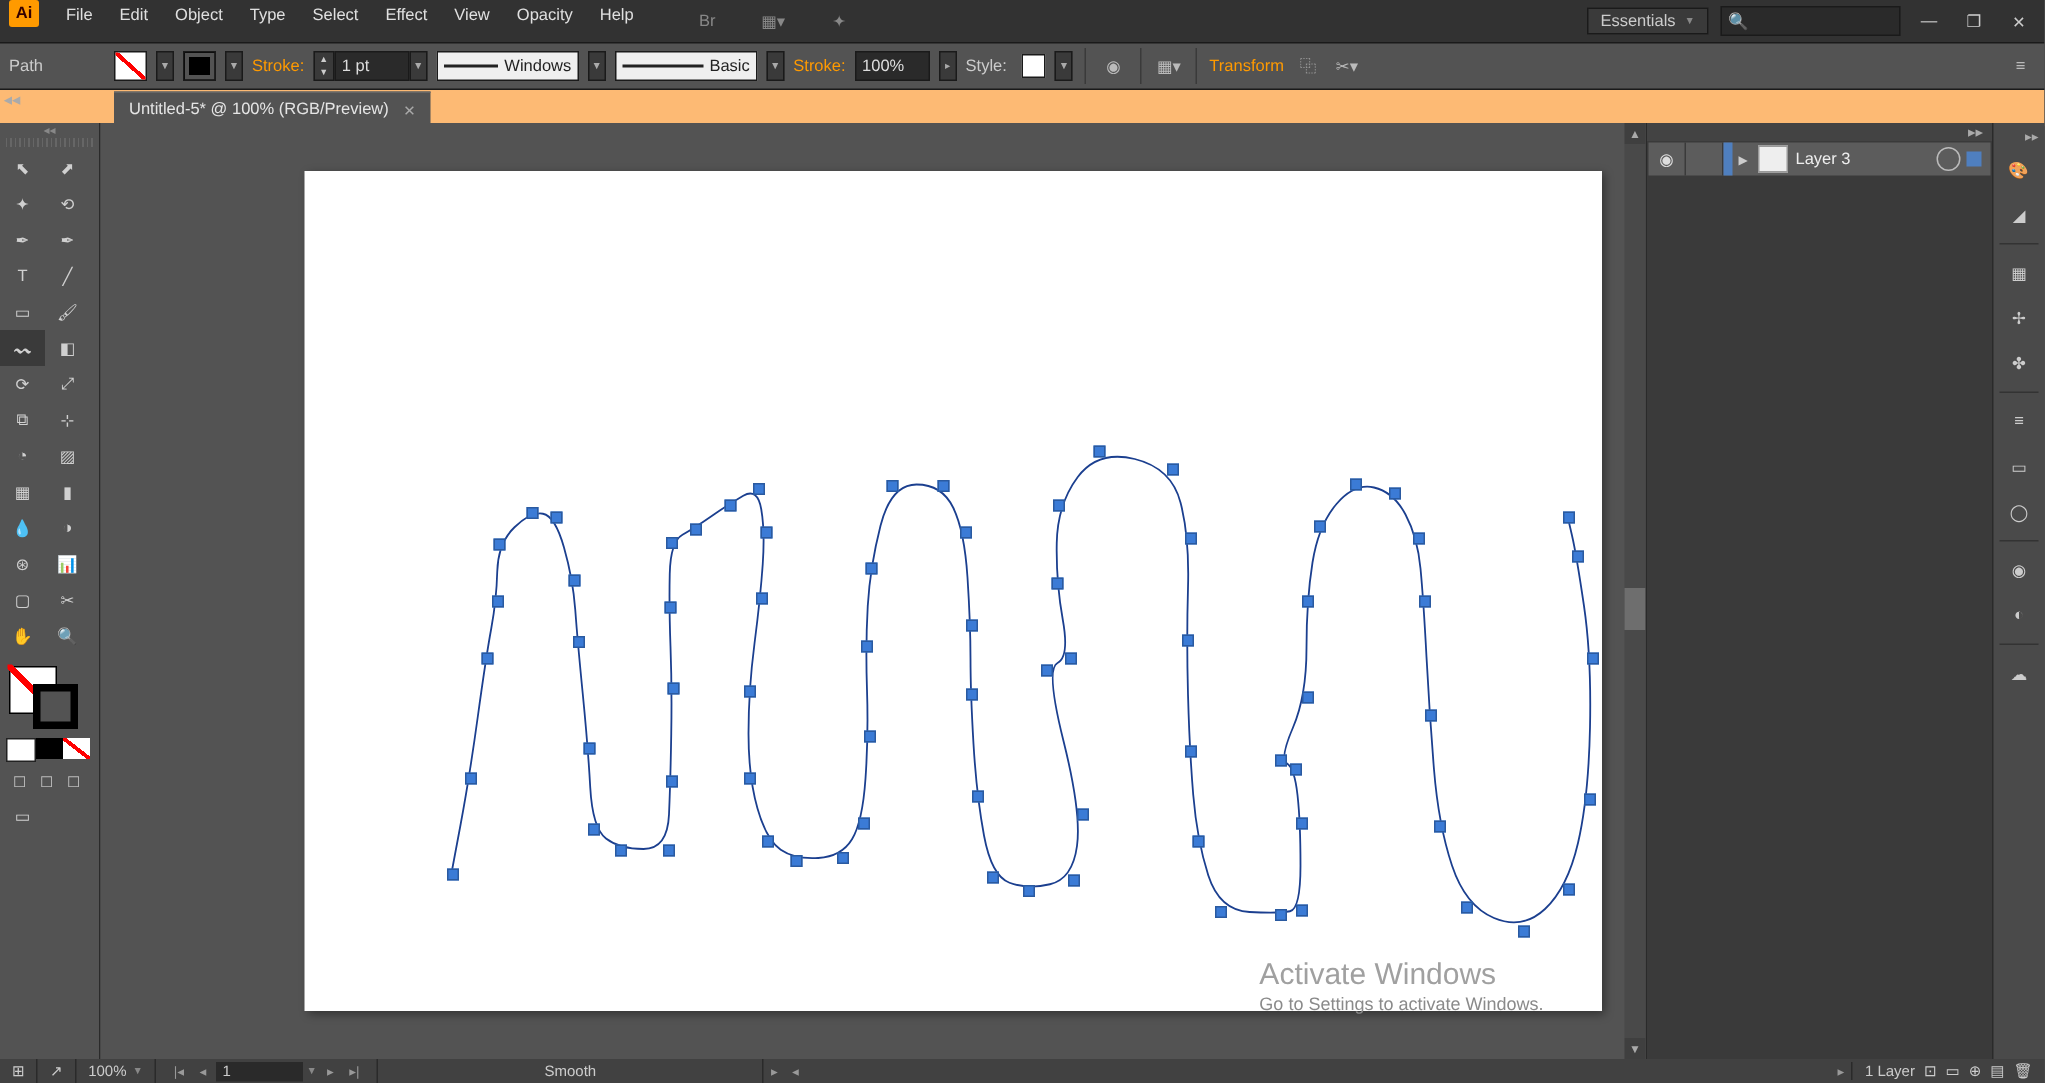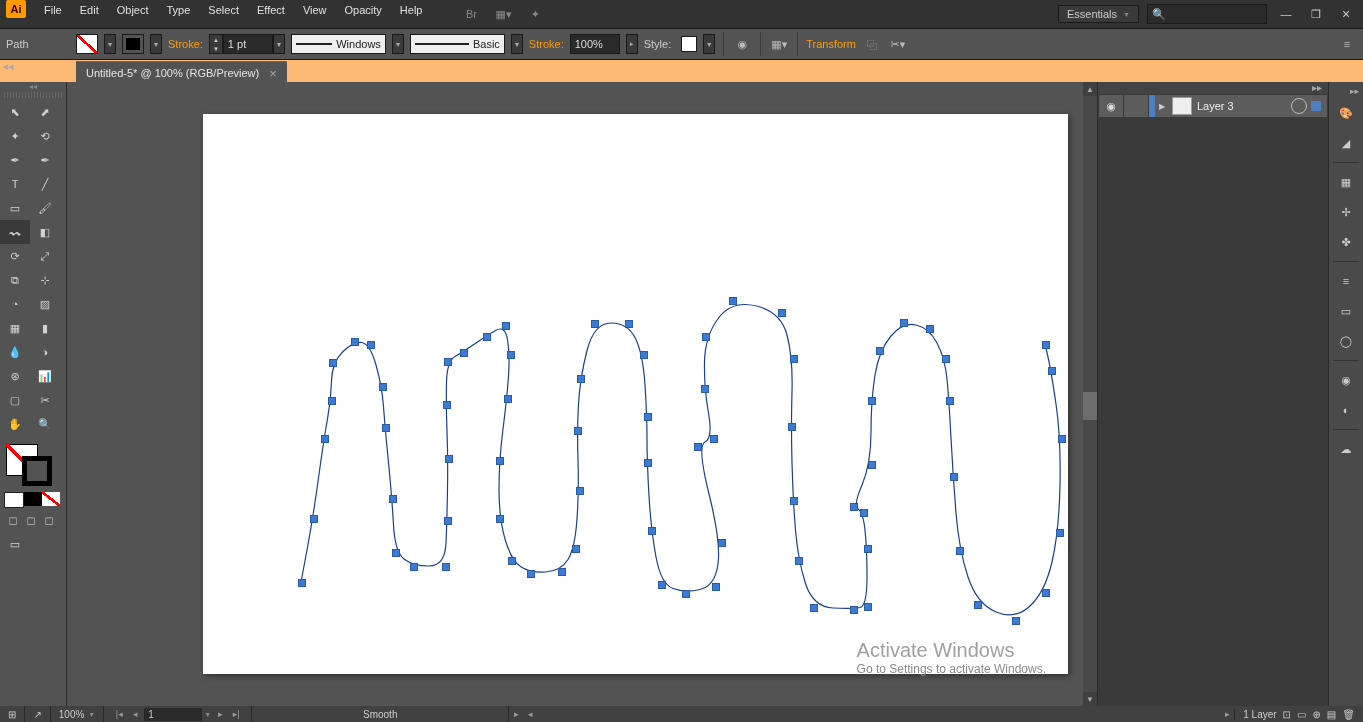--- a/index.html
+++ b/index.html
@@ -1,19 +1,19 @@
 <!DOCTYPE html>
 <html><head>
 <meta charset="utf-8">
 <style>
 html,body{margin:0;padding:0;width:1363px;height:722px;background:#4a4a4a;font-family:"Segoe UI",Tahoma,sans-serif;font-size:11px;color:#ccc;overflow:hidden;user-select:none}
 .topbar{height:28px;background:#323232;display:flex;padding:0 6px;gap:2px}
 .appicon{width:20px;height:18px;background:#ff9a00;color:#330000;font-weight:bold;font-size:11px;display:flex;align-items:center;justify-content:center;border-radius:2px;margin-right:8px}
 .menu-item{padding:4px 8px;color:#e0e0e0;cursor:pointer}
-.top-extra{display:flex;align-items:center;gap:14px;margin-left:30px}
+.top-extra{display:flex;align-items:center;gap:26px;margin-left:30px}
 .top-extra .ic{width:18px;height:18px;display:flex;align-items:center;justify-content:center;color:#888}
 .top-right{margin-left:auto;display:flex;align-items:center;gap:8px}
 .workspace-dd{background:#3a3a3a;border:1px solid #1a1a1a;padding:2px 8px;color:#ccc;display:flex;align-items:center;gap:6px}
 .search-box{width:110px;height:18px;background:#2a2a2a;border:1px solid #1a1a1a;display:flex;align-items:center;padding:0 4px}
 .winbtn{width:22px;height:14px;display:flex;align-items:center;justify-content:center;color:#ccc;cursor:pointer}
 .ctrlbar{height:30px;background:#535353;border-top:1px solid #1a1a1a;border-bottom:1px solid #1a1a1a;display:flex;align-items:center;padding:0 6px;gap:6px}
 .ctrlbar .lbl{color:#ccc;margin-right:4px}
 .ctrlbar .lbl-o{color:#ff9a00}
 .swatch-nofill{width:20px;height:18px;background:white;position:relative;border:1px solid #1a1a1a}
 .swatch-nofill::after{content:"";position:absolute;left:0;top:0;right:0;bottom:0;background:linear-gradient(to top right,transparent 45%,red 45%,red 55%,transparent 55%)}
@@ -67,21 +67,21 @@
 .layer-sel{width:14px;height:14px;border:1.5px solid #bbb;border-radius:50%;margin-right:4px}
 .layer-target{width:10px;height:10px;background:#4f7fbf;margin-right:6px}
 .layer-fill{flex:1;background:#3a3a3a}
 .rightbar{width:34px;background:#4a4a4a;border-left:1px solid #2a2a2a;display:flex;flex-direction:column;align-items:center;gap:4px;padding-top:4px}
 .rightbar .ic{width:26px;height:26px;display:flex;align-items:center;justify-content:center;color:#ccc;cursor:pointer}
 .rightbar .rsep{width:26px;height:1px;background:#333;margin:2px 0}
 .statusbar{position:absolute;left:0;right:0;bottom:0;height:16px;background:#414141;display:flex;align-items:center;color:#ccc;font-size:10px}
 .status-seg{padding:0 8px;border-right:1px solid #2a2a2a;height:16px;display:flex;align-items:center;gap:4px}
 .status-nav{width:14px;height:14px;display:flex;align-items:center;justify-content:center;color:#999;font-size:9px}
 .status-right{margin-left:auto;padding:0 8px;border-left:1px solid #2a2a2a;display:flex;align-items:center;gap:6px}
-.watermark{position:absolute;right:51px;bottom:30px;color:#8c8c8c;text-align:left;pointer-events:none}
+.watermark{position:absolute;right:68px;bottom:30px;color:#8c8c8c;text-align:left;pointer-events:none}
 .watermark .t1{font-size:20px;font-weight:300;color:#a0a0a0}
 .watermark .t2{font-size:12px;color:#8a8a8a}
 svg.path{position:absolute;left:0;top:0}
 .pt{position:absolute;width:6px;height:6px;background:#3b7bd6;border:1px solid #2a5aa0;transform:translate(-3px,-3px)}
 .swatch-white{width:14px;height:14px;background:#fff;border:1px solid #1a1a1a}
 .tri{font-size:7px;color:#888}
 </style>
 </head>
 <body>
 

